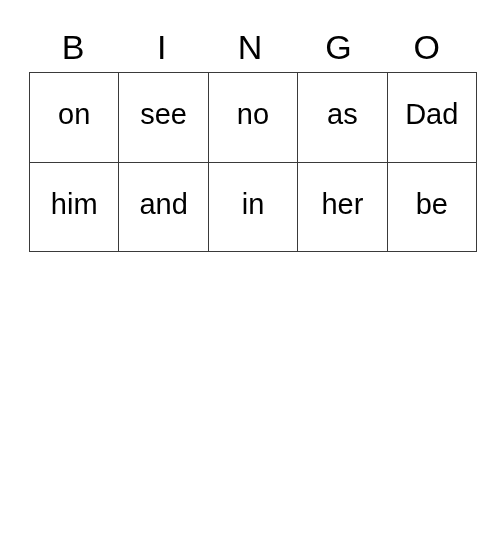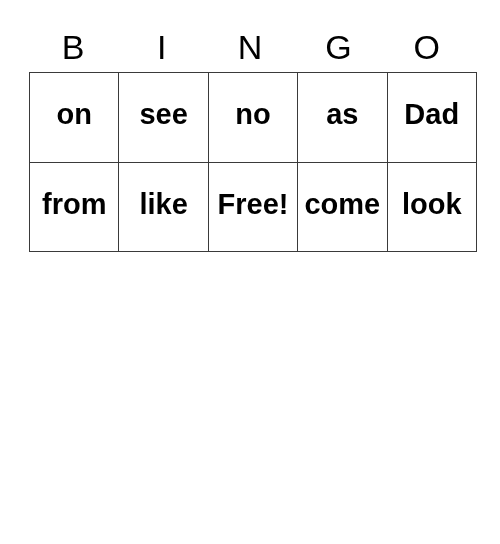--- a/index.html
+++ b/index.html
@@ -60,21 +60,20 @@
     line-height: 1;
     color: #000000;
     white-space: nowrap;
     overflow: hidden;
   }
   .cell-text {
     display: inline-block;
     max-width: 86px;
     overflow: hidden;
     text-overflow: clip;
-    font-weight: bold;
   }
 </style>
 </head>
 <body>
 
 <div id="bingo-card">
 
   <div class="header-row">
     <div class="header-cell">B</div>
     <div class="header-cell">I</div>
@@ -86,22 +85,22 @@
   <table class="grid">
     <tbody>
       <tr>
         <td><span class="cell-text">on</span></td>
         <td><span class="cell-text">see</span></td>
         <td><span class="cell-text">no</span></td>
         <td><span class="cell-text">as</span></td>
         <td><span class="cell-text">Dad</span></td>
       </tr>
       <tr>
-        <td><span class="cell-text">from</span></td>
-        <td><span class="cell-text">like</span></td>
-        <td><span class="cell-text">Free!</span></td>
-        <td><span class="cell-text">come</span></td>
-        <td><span class="cell-text">look</span></td>
+        <td><span class="cell-text">him</span></td>
+        <td><span class="cell-text">and</span></td>
+        <td><span class="cell-text">in</span></td>
+        <td><span class="cell-text">her</span></td>
+        <td><span class="cell-text">be</span></td>
       </tr>
     </tbody>
   </table>
 
 </div>
 
 </body></html>

